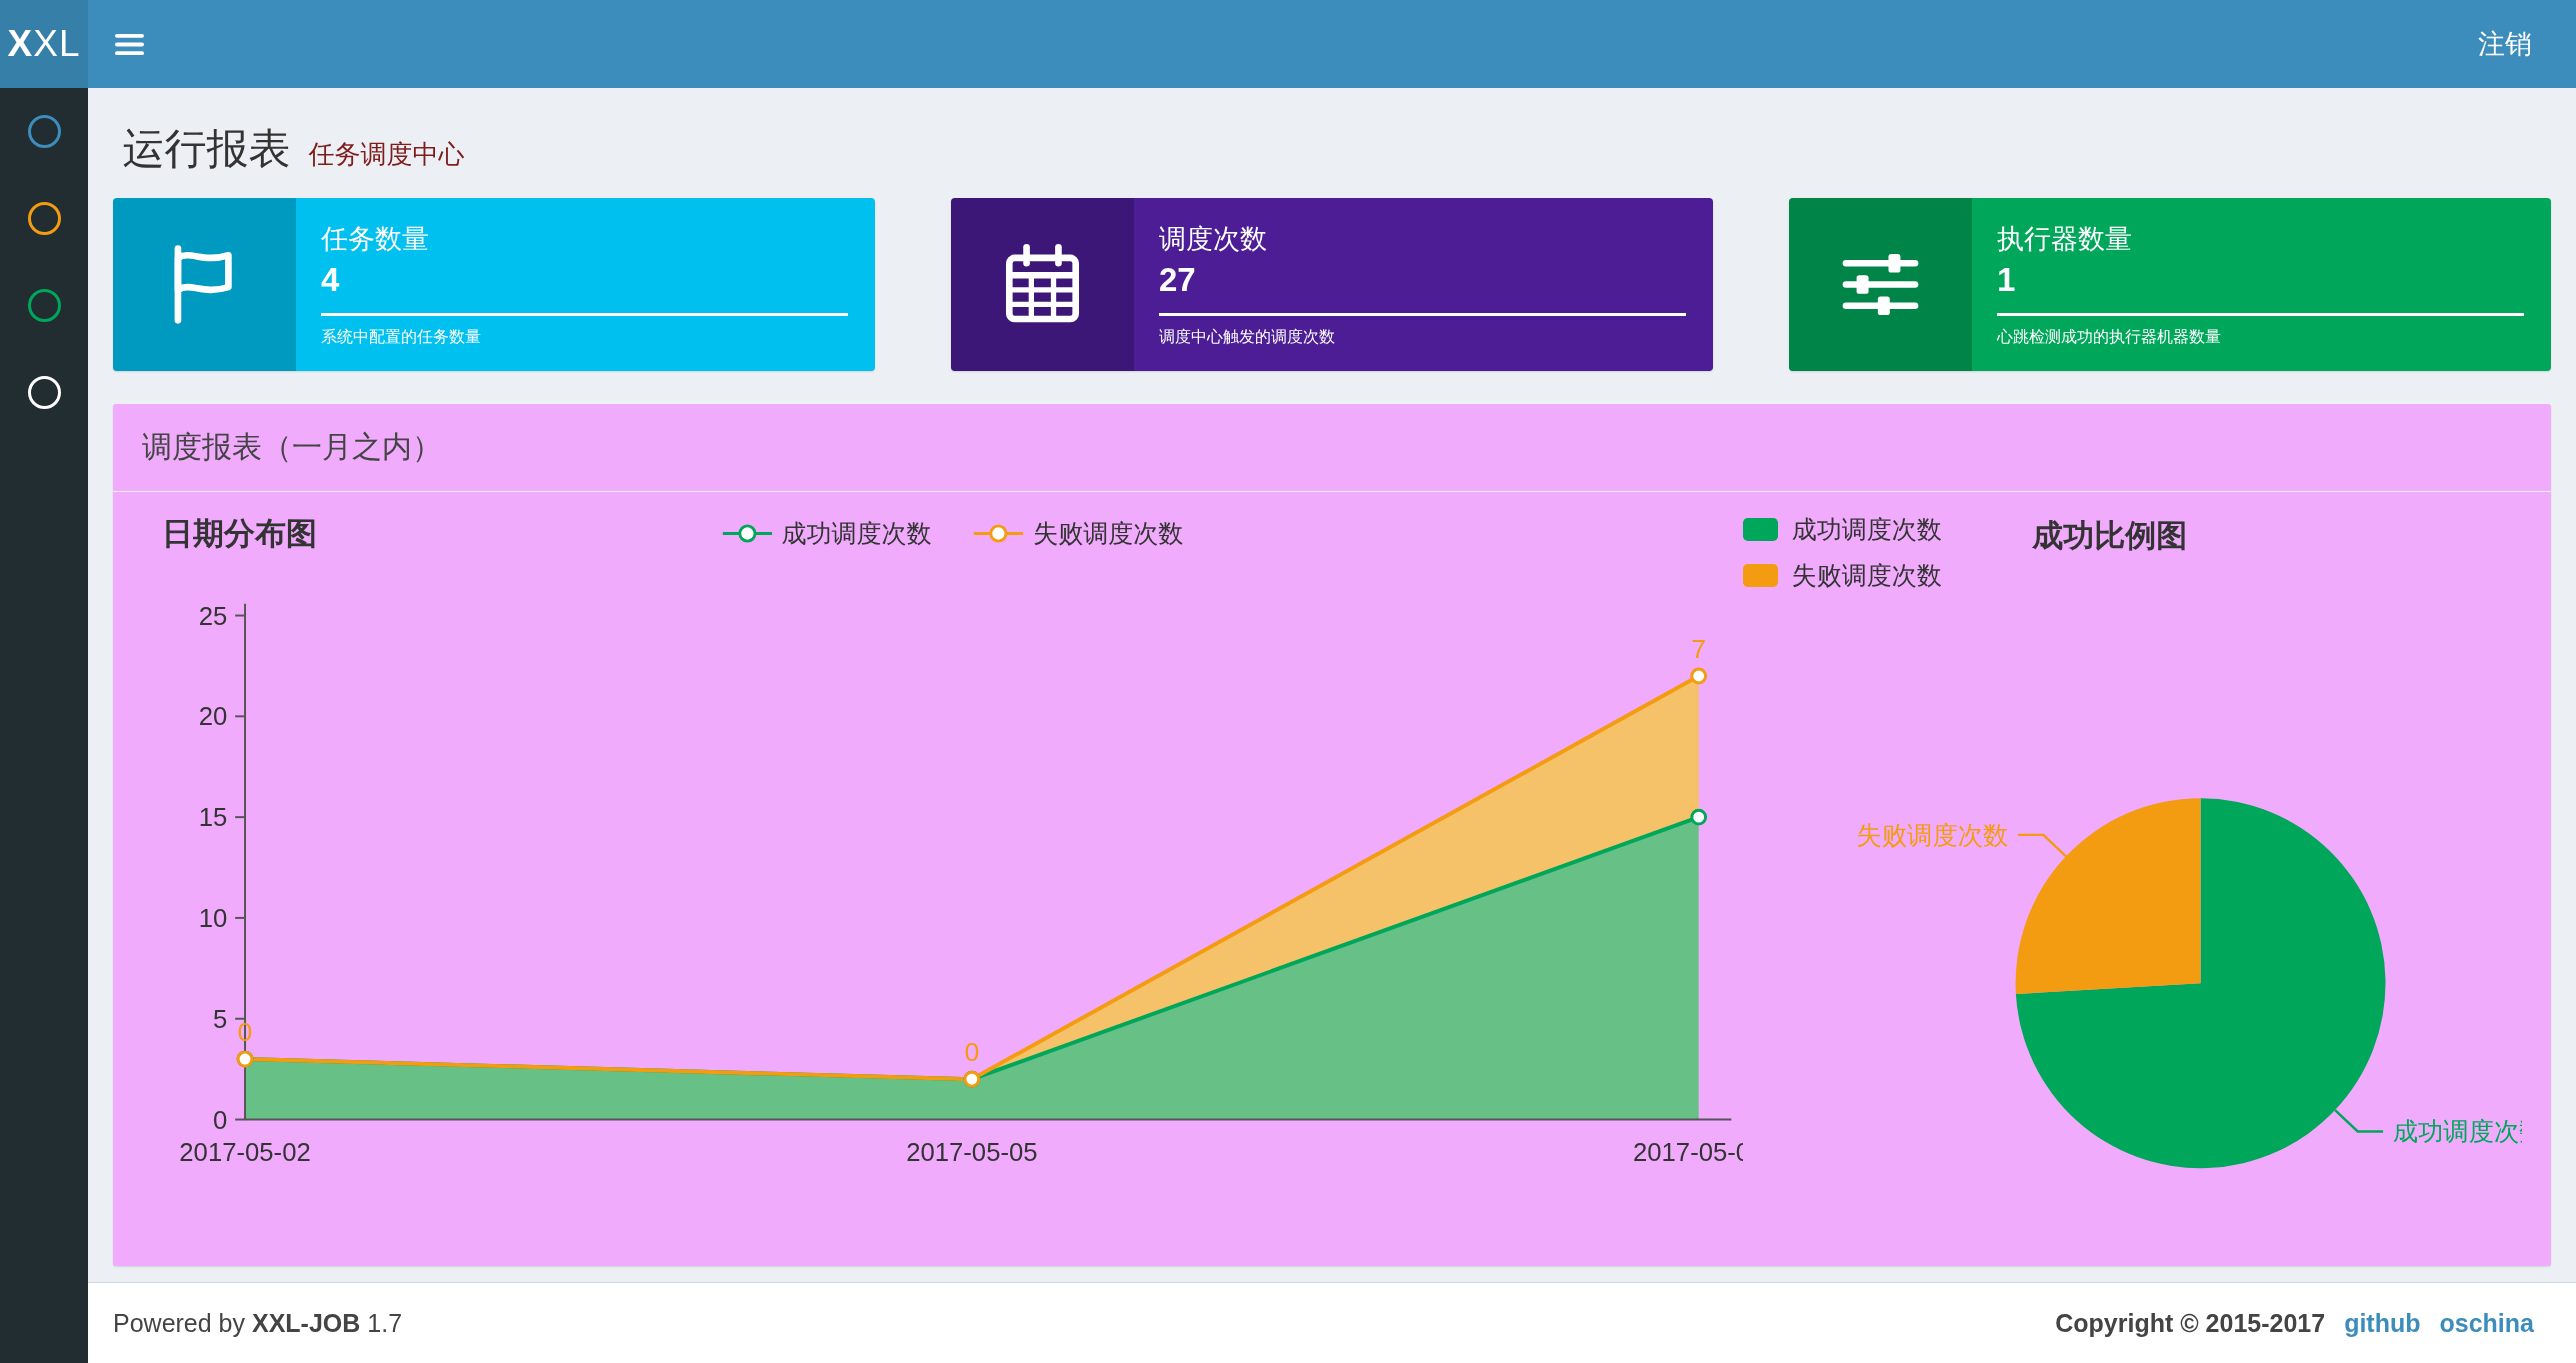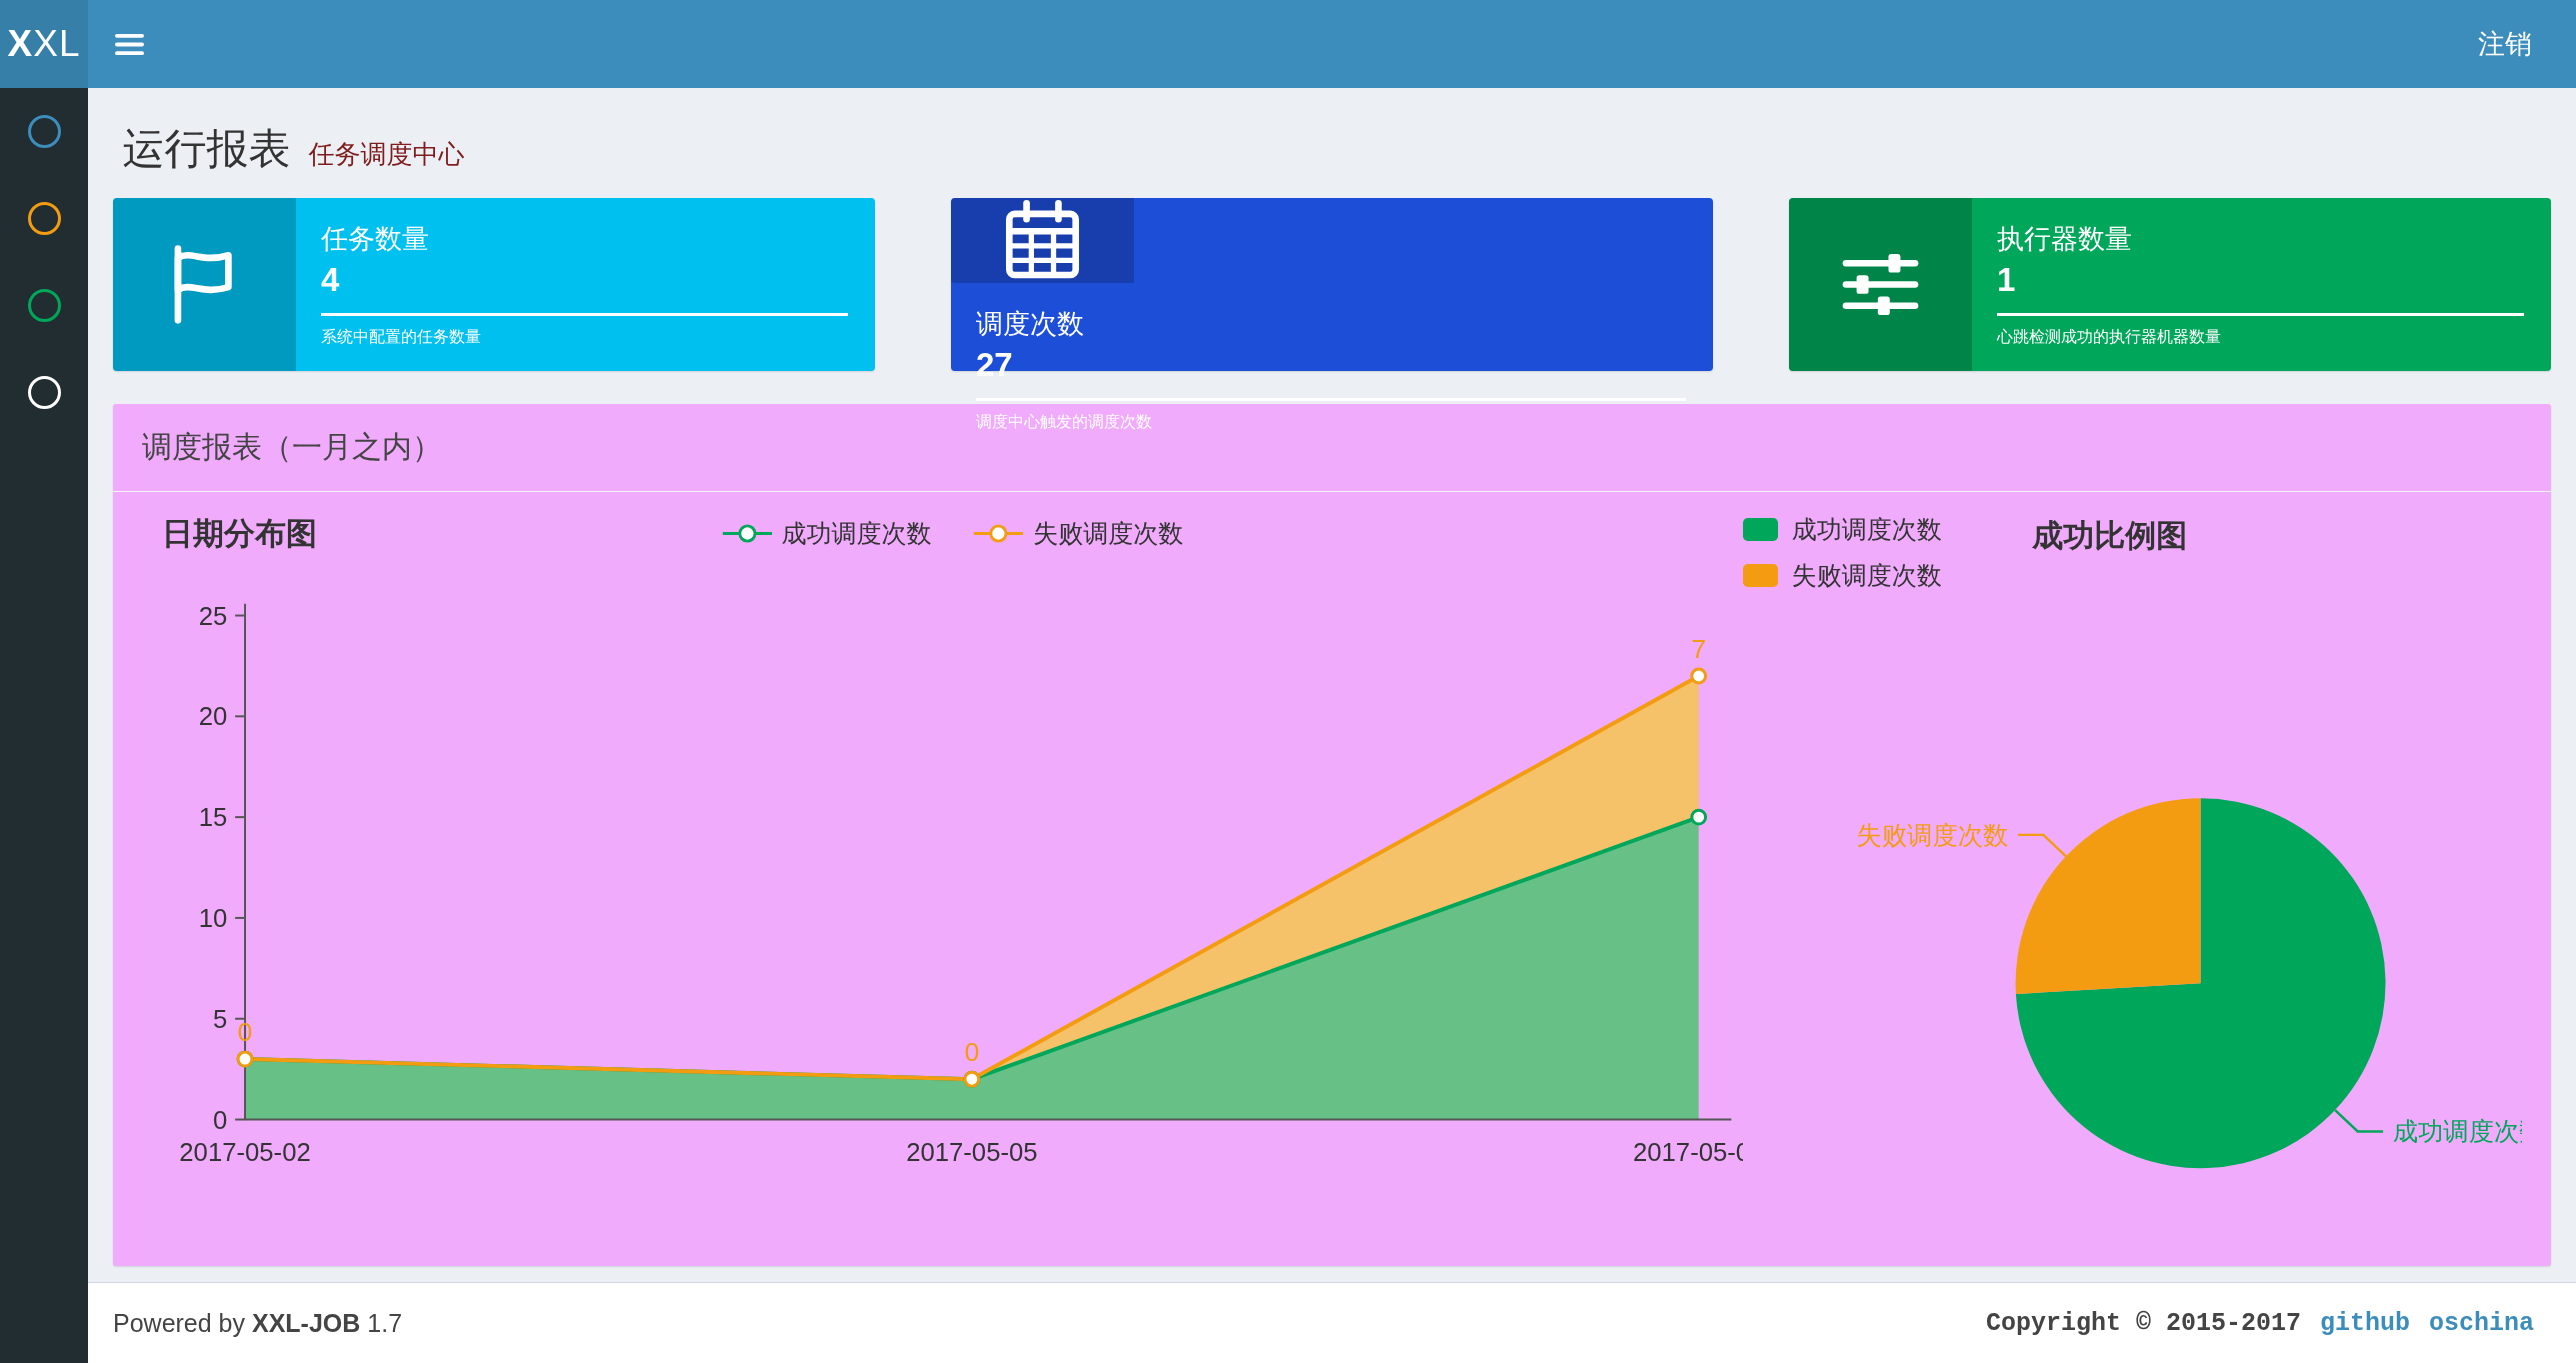--- a/index.html
+++ b/index.html
@@ -48,21 +48,21 @@
 
   .pie-legend { position:absolute; left:0; top:0; display:flex; flex-direction:column; gap:13.5px; }
   .pie-legend-item { display:flex; align-items:center; gap:13.5px; font-size:25px; color:#333; cursor:pointer; white-space:nowrap; }
   .swatch { width:35px; height:23px; border-radius:4.8px; display:inline-block; }
   .pie-title { position:absolute; left:289px; top:1.9px; }
   .pie-svg { width:100%; display:block; margin-top:54px; }
 
   
   .footer { position:absolute; left:88px; right:0; bottom:0; height:81px; background:#fff; border-top:1px solid #d2d6de; display:flex; align-items:center; justify-content:space-between; padding:0 42px 0 25px; font-size:25px; color:#444; }
   .footer-left b { font-weight:700; }
-  .footer-right { display:flex; gap:19px;font-family:Liberation Mono, monospace; }
+  .footer-right { display:flex; gap:19px; }
   .copyright { font-weight:700; }
   .footer-link { font-weight:700; text-decoration:none; cursor:pointer; }
 </style>
 </head>
 <body>
 
 <div class="screen">
 
   <div class="navbar" style="background: rgb(60, 141, 188);">
     <div class="logo" style="background: rgb(54, 127, 169);">
@@ -103,21 +103,21 @@
           </svg>
         </div>
         <div class="info-content">
           <div class="info-label">任务数量</div>
           <div class="info-value">4</div>
           <div class="info-bar"></div>
           <div class="info-desc">系统中配置的任务数量</div>
         </div>
       </div>
 
-      <div class="info-box" style="background: #1d4ed8; flex-direction: column;">
+      <div class="info-box" style="background: #4c1d95;">
         <div class="info-icon">
           <svg width="85" height="85" viewBox="0 0 64 64">
             <rect x="7" y="12" width="50" height="46" rx="4" fill="none" stroke="#fff" stroke-width="5"></rect>
             <line x1="7" y1="25" x2="57" y2="25" stroke="#fff" stroke-width="5"></line>
             <line x1="20" y1="4" x2="20" y2="16" stroke="#fff" stroke-width="5" stroke-linecap="round"></line>
             <line x1="44" y1="4" x2="44" y2="16" stroke="#fff" stroke-width="5" stroke-linecap="round"></line>
             <line x1="23.6" y1="25" x2="23.6" y2="58" stroke="#fff" stroke-width="4"></line>
             <line x1="40.3" y1="25" x2="40.3" y2="58" stroke="#fff" stroke-width="4"></line>
             <line x1="7" y1="36" x2="57" y2="36" stroke="#fff" stroke-width="4"></line>
             <line x1="7" y1="47" x2="57" y2="47" stroke="#fff" stroke-width="4"></line>

